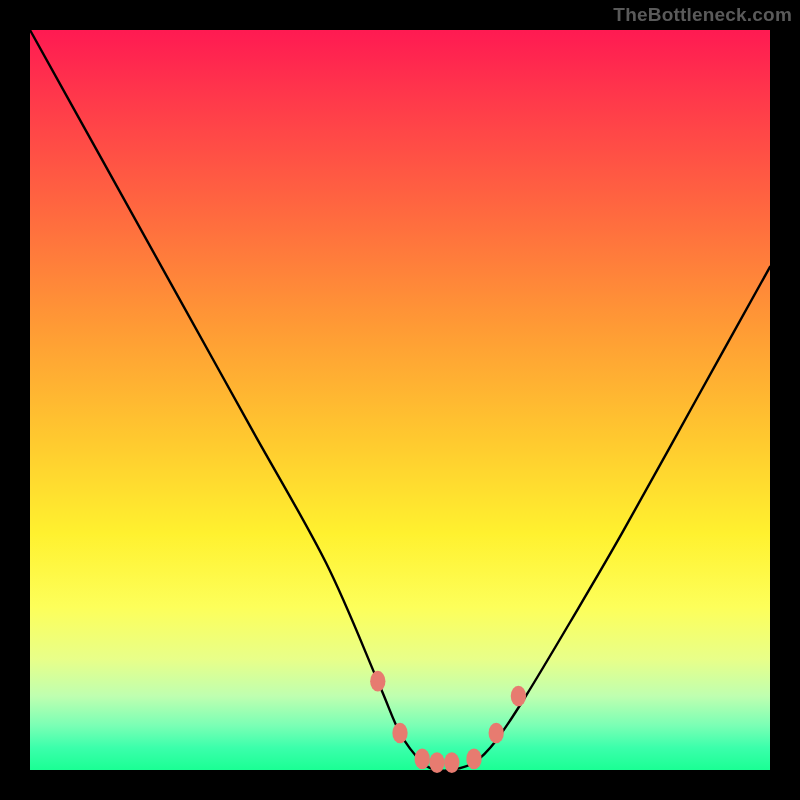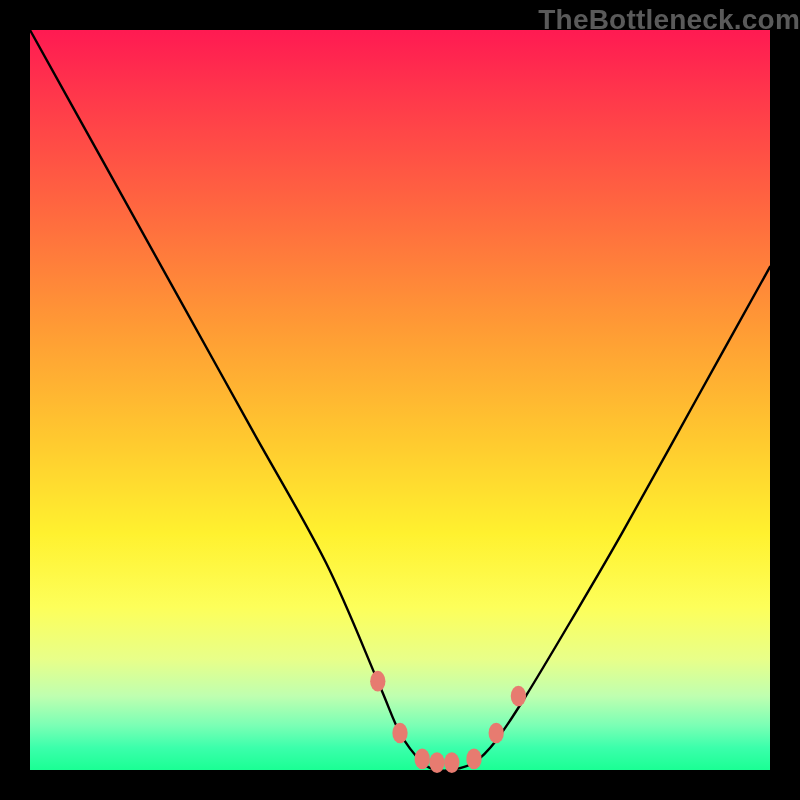--- a/index.html
+++ b/index.html
@@ -43,23 +43,23 @@
     position: absolute;
     left: 0;
     top: 0;
     width: 740px;
     height: 740px;
     overflow: visible;
   }
   .watermark {
     position: absolute;
     top: 4px;
-    right: 0;
+    right: 8px;
     font-family: Arial, Helvetica, sans-serif;
-    font-size: 28px;
+    font-size: 19px;
     font-weight: 600;
     color: #5a5a5a;
     user-select: none;
     letter-spacing: 0.2px;
   }
 </style>
 </head>
 <body>
 
 <div class="frame">

